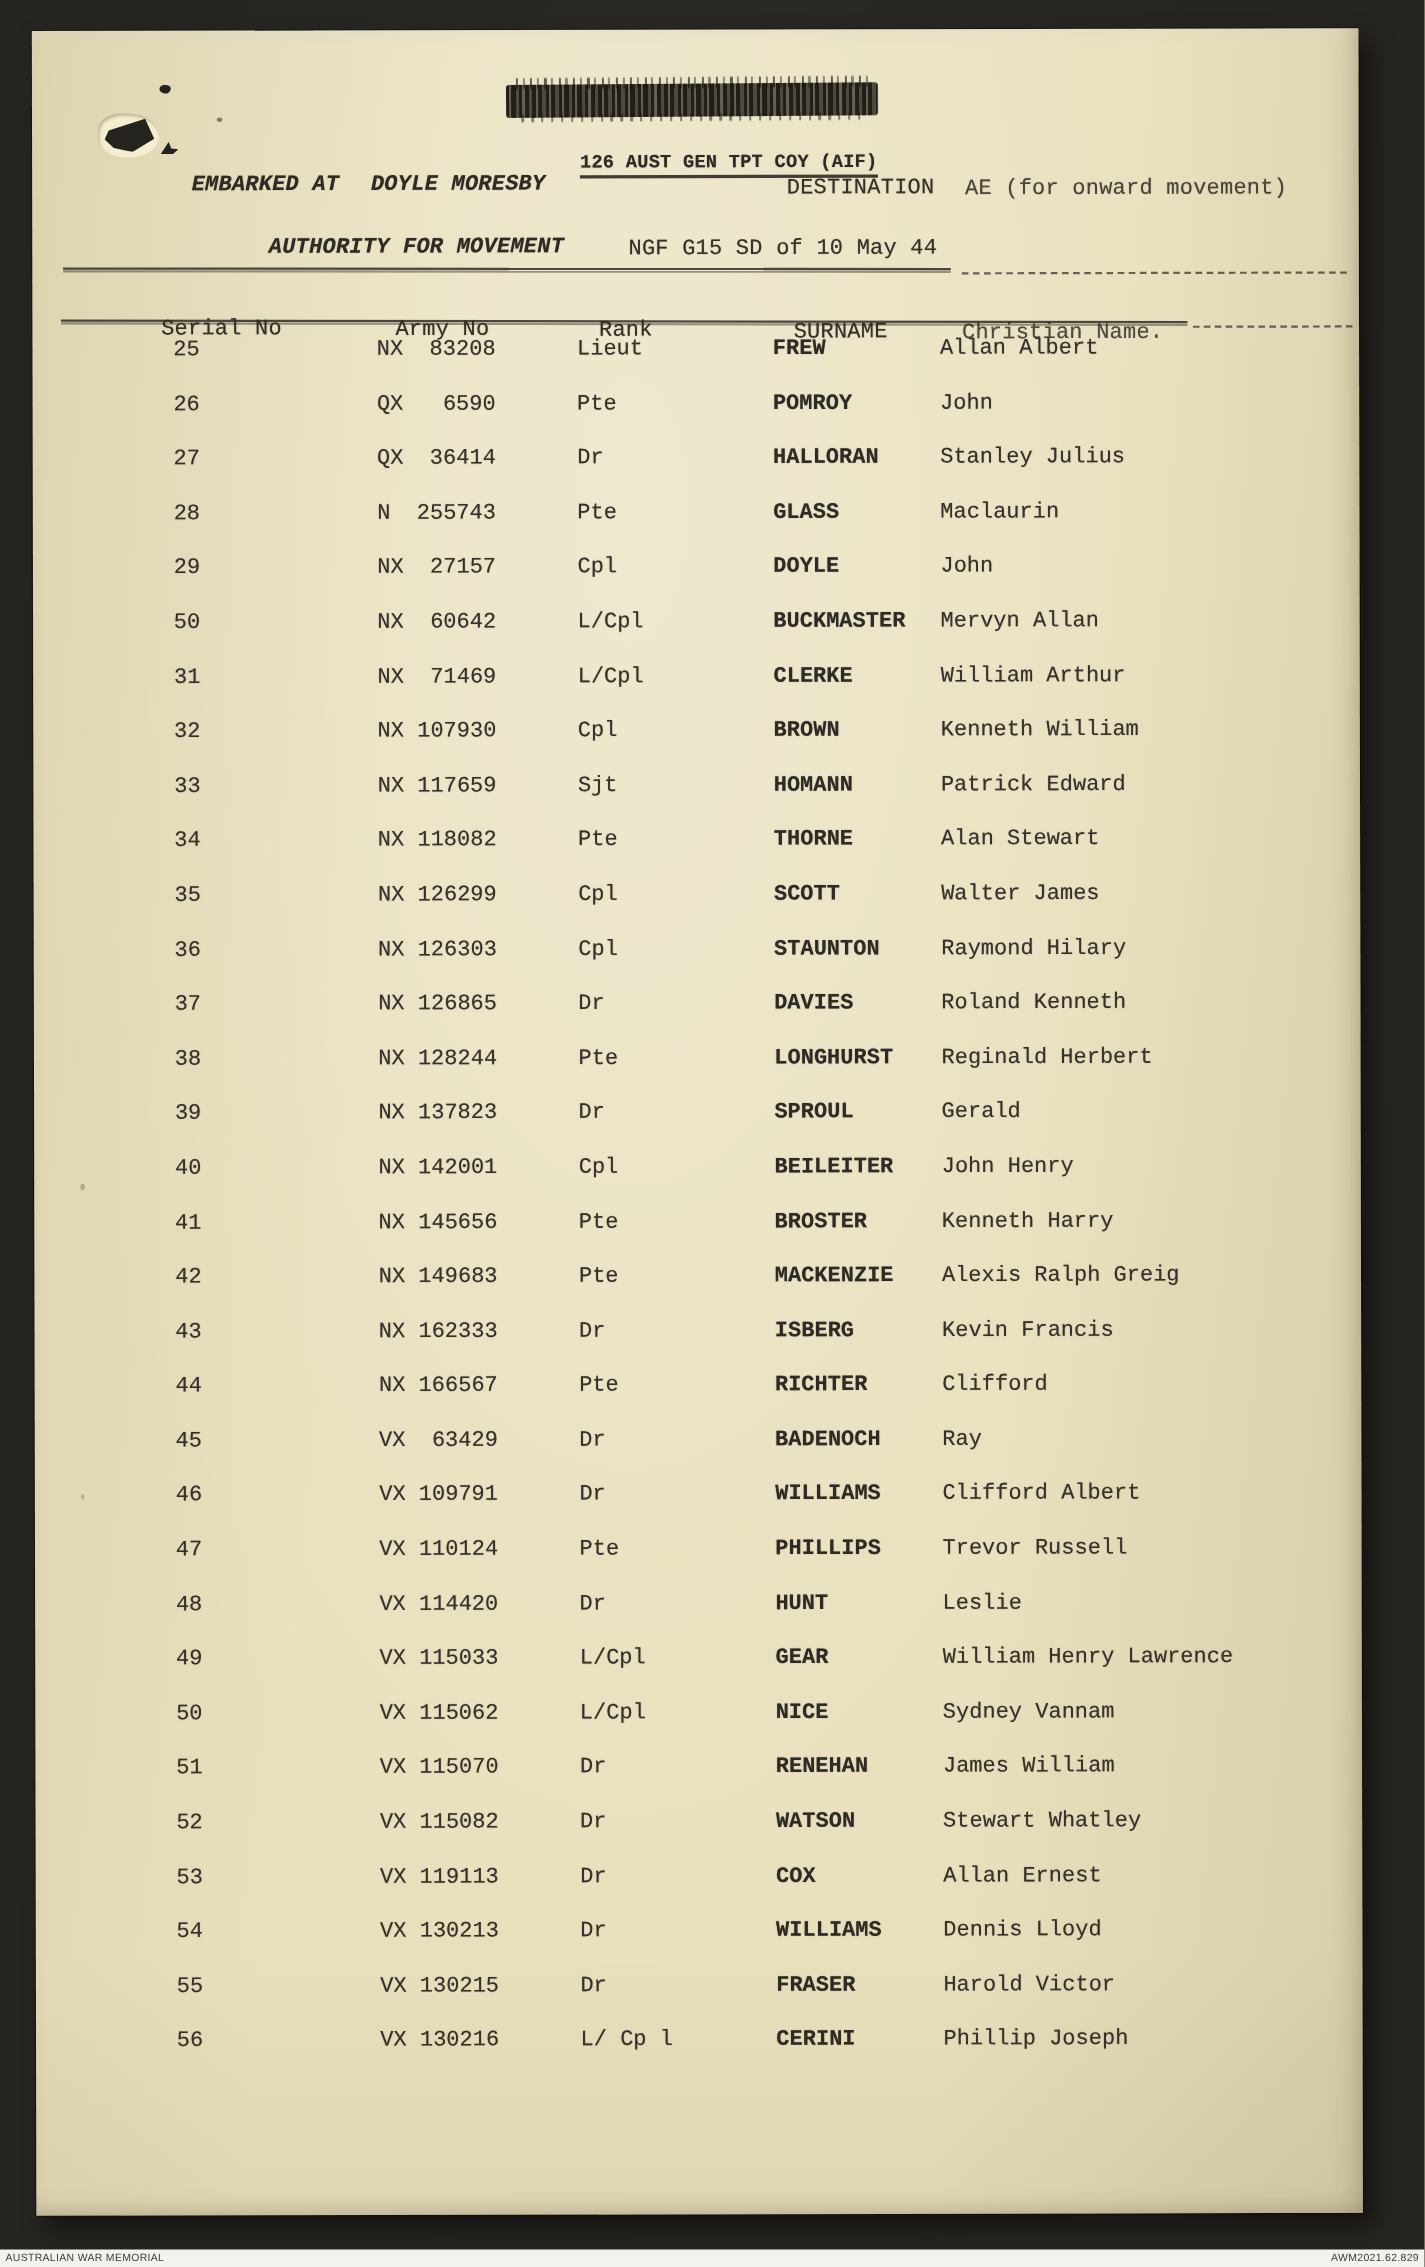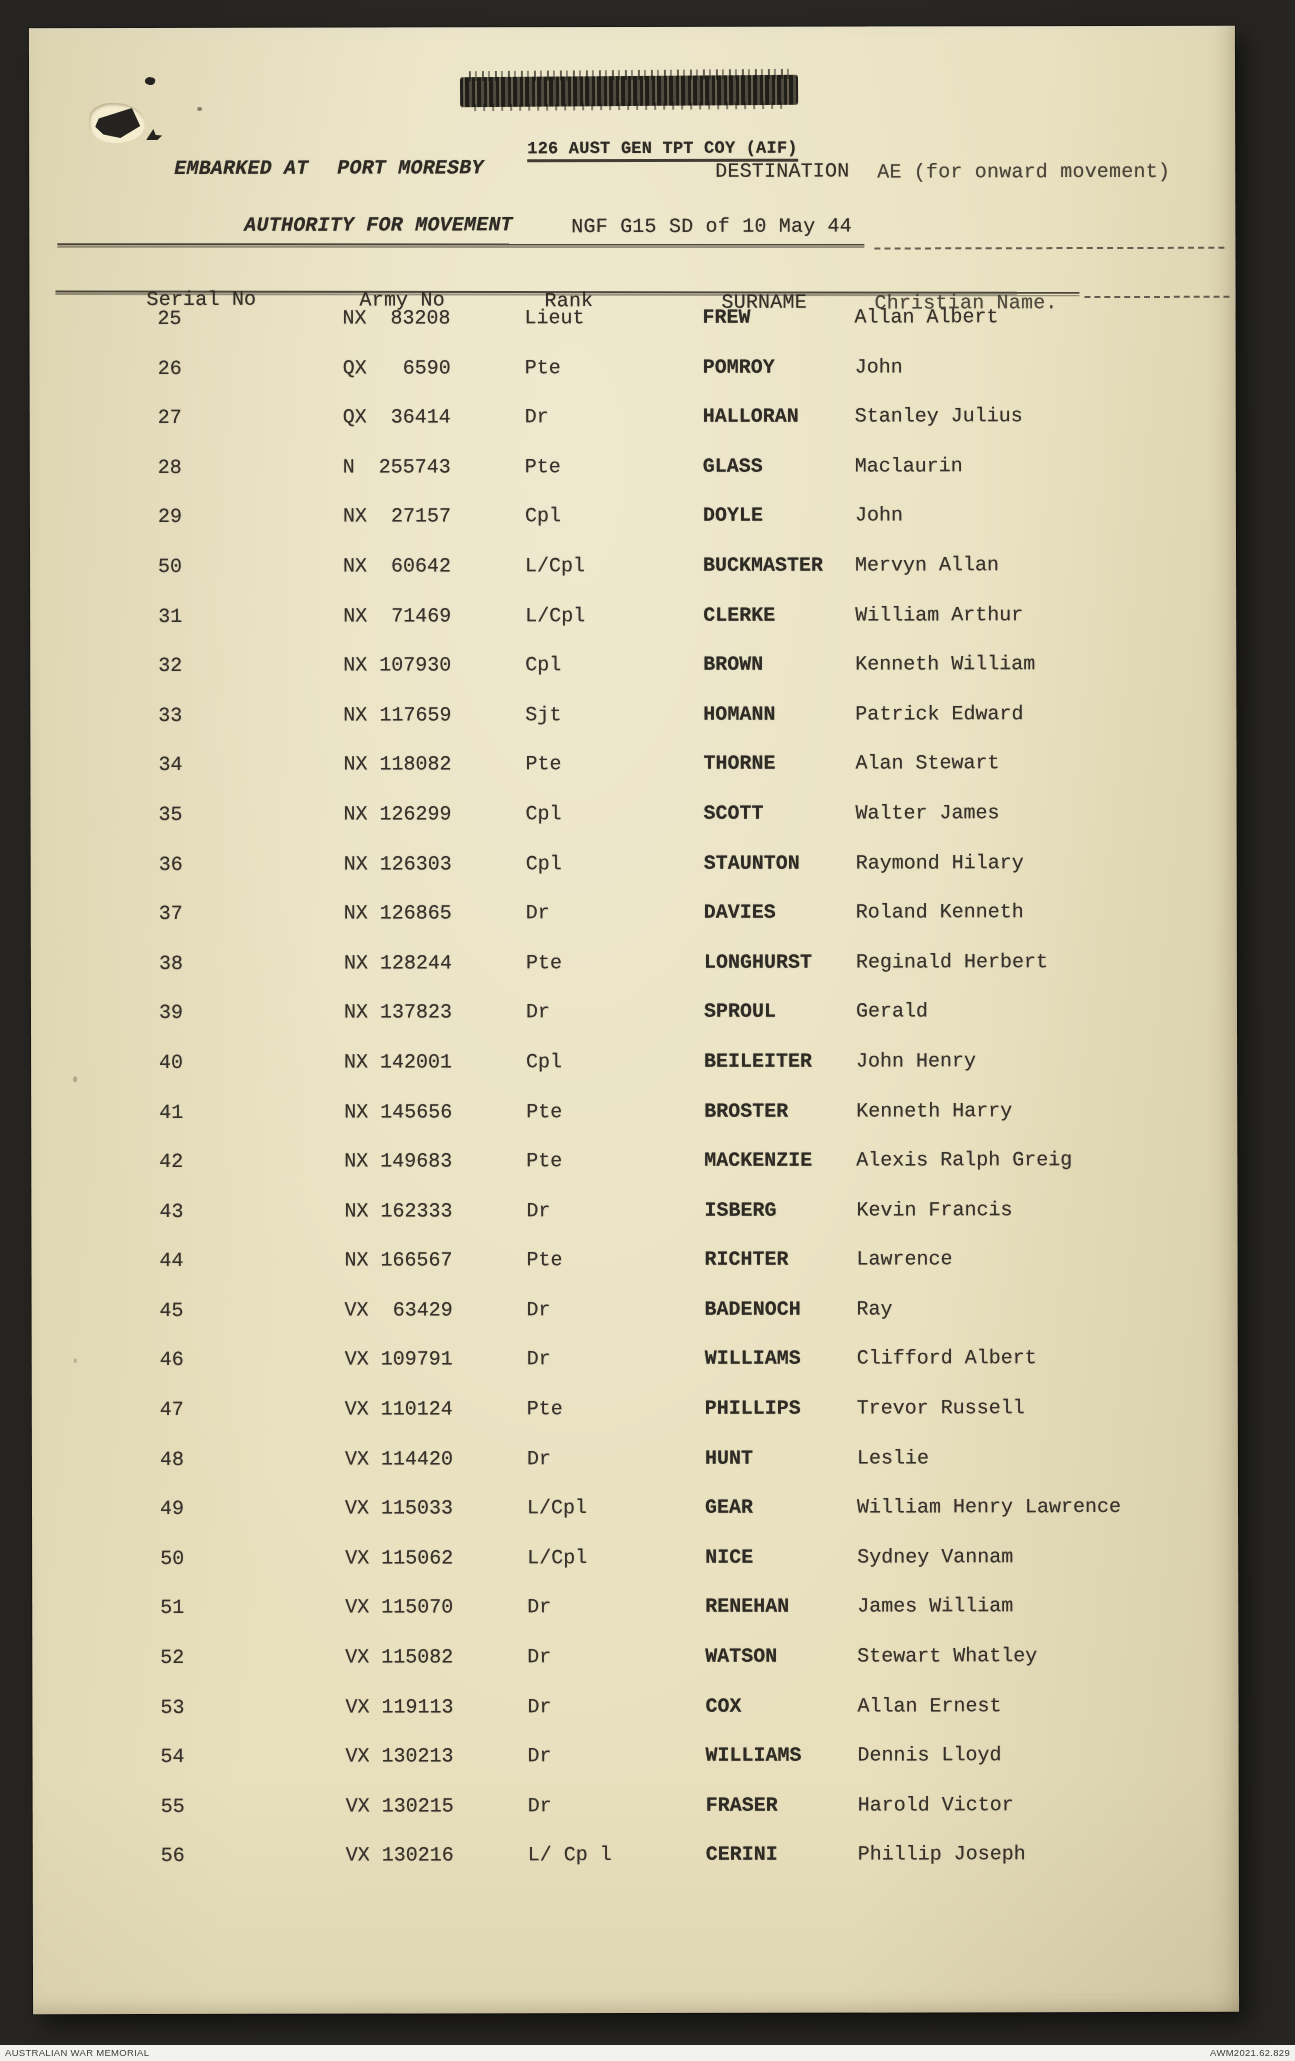--- a/index.html
+++ b/index.html
@@ -119,21 +119,21 @@
   <div class="speck" style="left:42px;top:1048px;width:4px;height:6px;opacity:.5;"></div>
   <div class="speck" style="left:42px;top:1330px;width:3px;height:5px;opacity:.45;"></div>
 
   <div class="redaction"></div>
 
   <div class="typed doc-title">
     <span class="u">126 AUST GEN TPT COY (AIF)</span>
   </div>
 
   <span class="typed heavy" style="left:145px;top:129px;">EMBARKED AT</span>
-  <span class="typed heavy" style="left:308px;top:129px;">PORT MORESBY</span>
+  <span class="typed heavy" style="left:308px;top:129px;">DOYLE MORESBY</span>
   <span class="typed" style="left:686px;top:133px;">DESTINATION</span>
   <span class="typed" style="left:848px;top:134px;opacity:.88;">AE (for onward movement)</span>
 
   <span class="typed heavy" style="left:215px;top:186px;">AUTHORITY FOR MOVEMENT</span>
   <span class="typed" style="left:542px;top:188px;">NGF G15 SD of 10 May 44</span>
   <div class="rule double" style="left:28px;top:216px;width:807px;transform:rotate(0.15deg);"></div>
   <div class="rule dashed" style="left:845px;top:221px;width:350px;"></div>
 
   <span class="typed hdr" style="left:117px;top:232px;">Serial No</span>
   <span class="typed hdr" style="left:330px;top:233px;">Army No</span>
@@ -275,21 +275,21 @@
     <span class="cell c-army">NX 162333</span>
     <span class="cell c-rank">Dr</span>
     <span class="cell c-surname">ISBERG</span>
     <span class="cell c-christian">Kevin Francis</span>
   </div>
       <div class="row">
     <span class="cell c-serial">44</span>
     <span class="cell c-army">NX 166567</span>
     <span class="cell c-rank">Pte</span>
     <span class="cell c-surname">RICHTER</span>
-    <span class="cell c-christian">Lawrence</span>
+    <span class="cell c-christian">Clifford</span>
   </div>
       <div class="row">
     <span class="cell c-serial">45</span>
     <span class="cell c-army">VX  63429</span>
     <span class="cell c-rank">Dr</span>
     <span class="cell c-surname">BADENOCH</span>
     <span class="cell c-christian">Ray</span>
   </div>
       <div class="row">
     <span class="cell c-serial">46</span>

